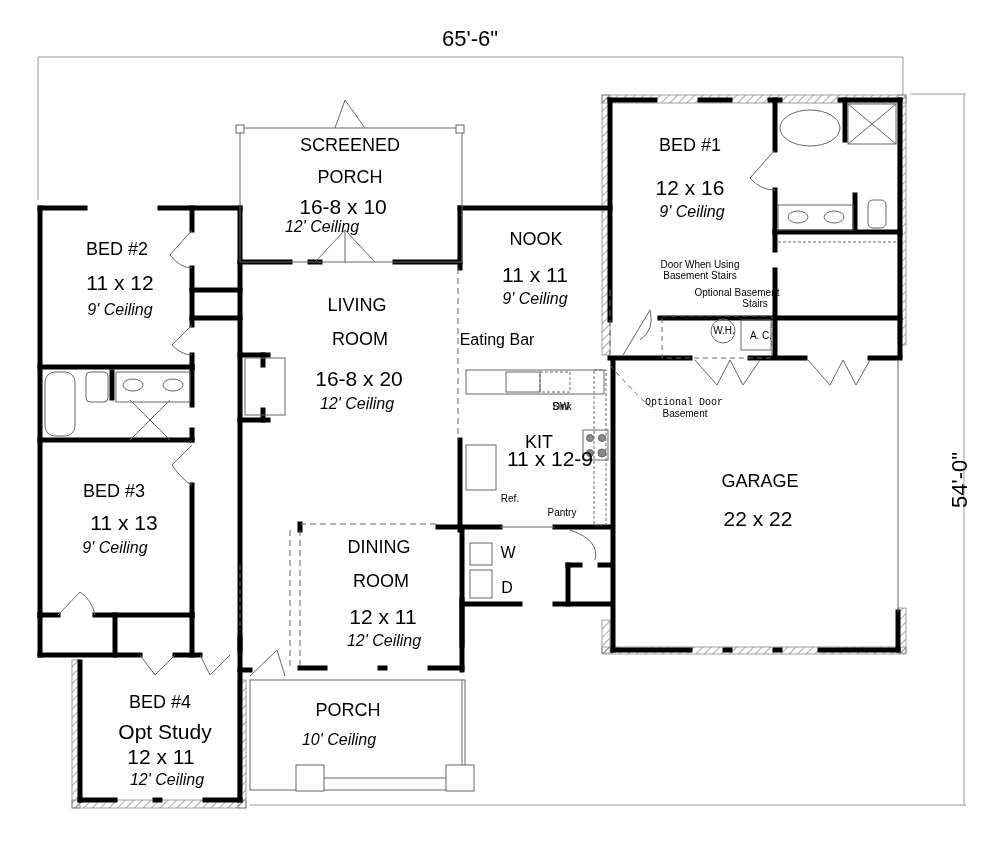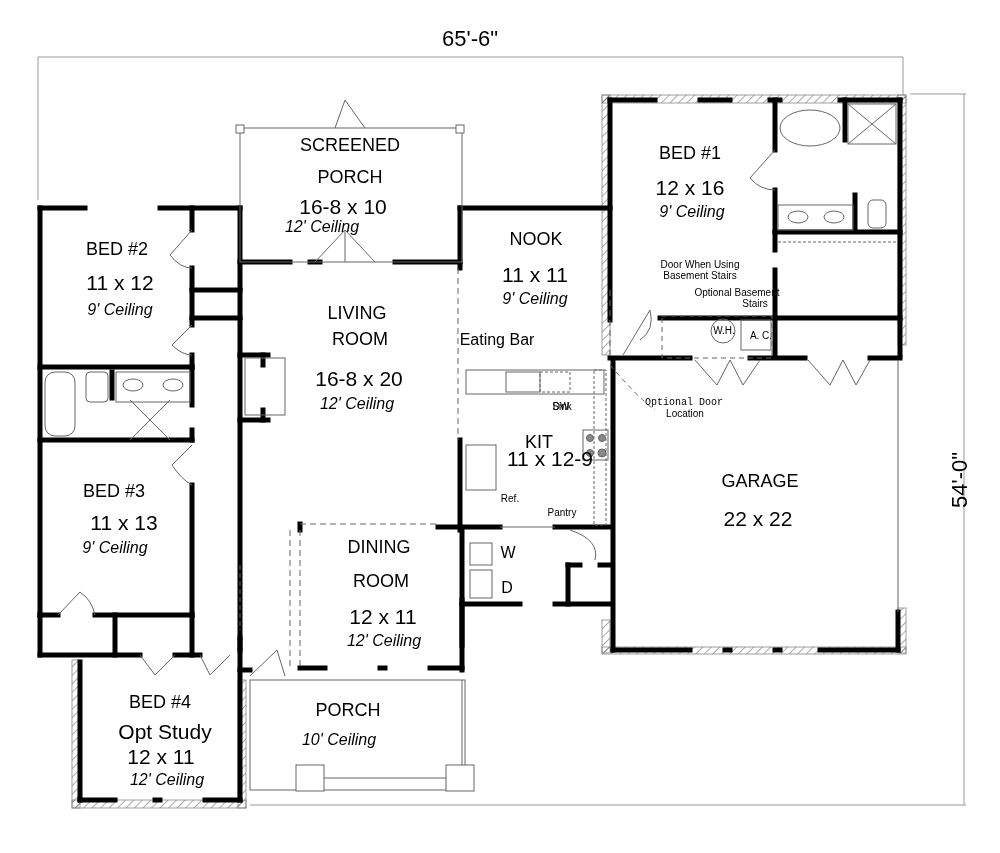--- a/index.html
+++ b/index.html
@@ -218,34 +218,34 @@
   <div class="lbl ceil" style="left:322px;top:219px;">12' Ceiling</div>
 </div>
 
 <div>
   <div class="lbl big" style="left:117px;top:240px;">BED #2</div>
   <div class="lbl dim" style="left:120px;top:272px;">11 x 12</div>
   <div class="lbl ceil" style="left:120px;top:302px;">9' Ceiling</div>
 </div>
 
 <div>
-  <div class="lbl big" style="left:357px;top:304px;">LIVING</div>
+  <div class="lbl big" style="left:357px;top:296px;">LIVING</div>
   <div class="lbl big" style="left:360px;top:330px;">ROOM</div>
   <div class="lbl dim" style="left:359px;top:368px;">16-8 x 20</div>
   <div class="lbl ceil" style="left:357px;top:396px;">12' Ceiling</div>
 </div>
 
 <div>
   <div class="lbl big" style="left:536px;top:230px;">NOOK</div>
   <div class="lbl dim" style="left:535px;top:264px;">11 x 11</div>
   <div class="lbl ceil" style="left:535px;top:291px;">9' Ceiling</div>
 </div>
 
 <div>
-  <div class="lbl big" style="left:690px;top:144px;">BED #1</div>
+  <div class="lbl big" style="left:690px;top:136px;">BED #1</div>
   <div class="lbl dim" style="left:690px;top:177px;">12 x 16</div>
   <div class="lbl ceil" style="left:692px;top:204px;">9' Ceiling</div>
 </div>
 
 <div>
   <div class="lbl big" style="left:539px;top:433px;">KIT</div>
   <div class="lbl dim" style="left:550px;top:448px;">11 x 12-9</div>
 </div>
 
 <div>
@@ -285,13 +285,13 @@
 <div class="lbl tiny" style="left:562px;top:508px;">Pantry</div>
 <div class="lbl" style="left:508px;top:545px;font-size:16px;">W</div>
 <div class="lbl" style="left:507px;top:580px;font-size:16px;">D</div>
 <div class="lbl tiny" style="left:700px;top:260px;">Door When Using</div>
 <div class="lbl tiny" style="left:700px;top:271px;">Basement Stairs</div>
 <div class="lbl tiny" style="left:737px;top:288px;text-align:right;">Optional Basement</div>
 <div class="lbl tiny" style="left:755px;top:299px;">Stairs</div>
 <div class="lbl tiny" style="left:724px;top:326px;">W.H.</div>
 <div class="lbl tiny" style="left:761px;top:331px;">A. C.</div>
 <div class="lbl tiny" style="left:684px;top:398px;font-family:Liberation Mono, monospace;">Optional Door</div>
-<div class="lbl tiny" style="left:685px;top:409px;">Location</div>
+<div class="lbl tiny" style="left:685px;top:409px;">Basement</div>
 
 </body></html>

